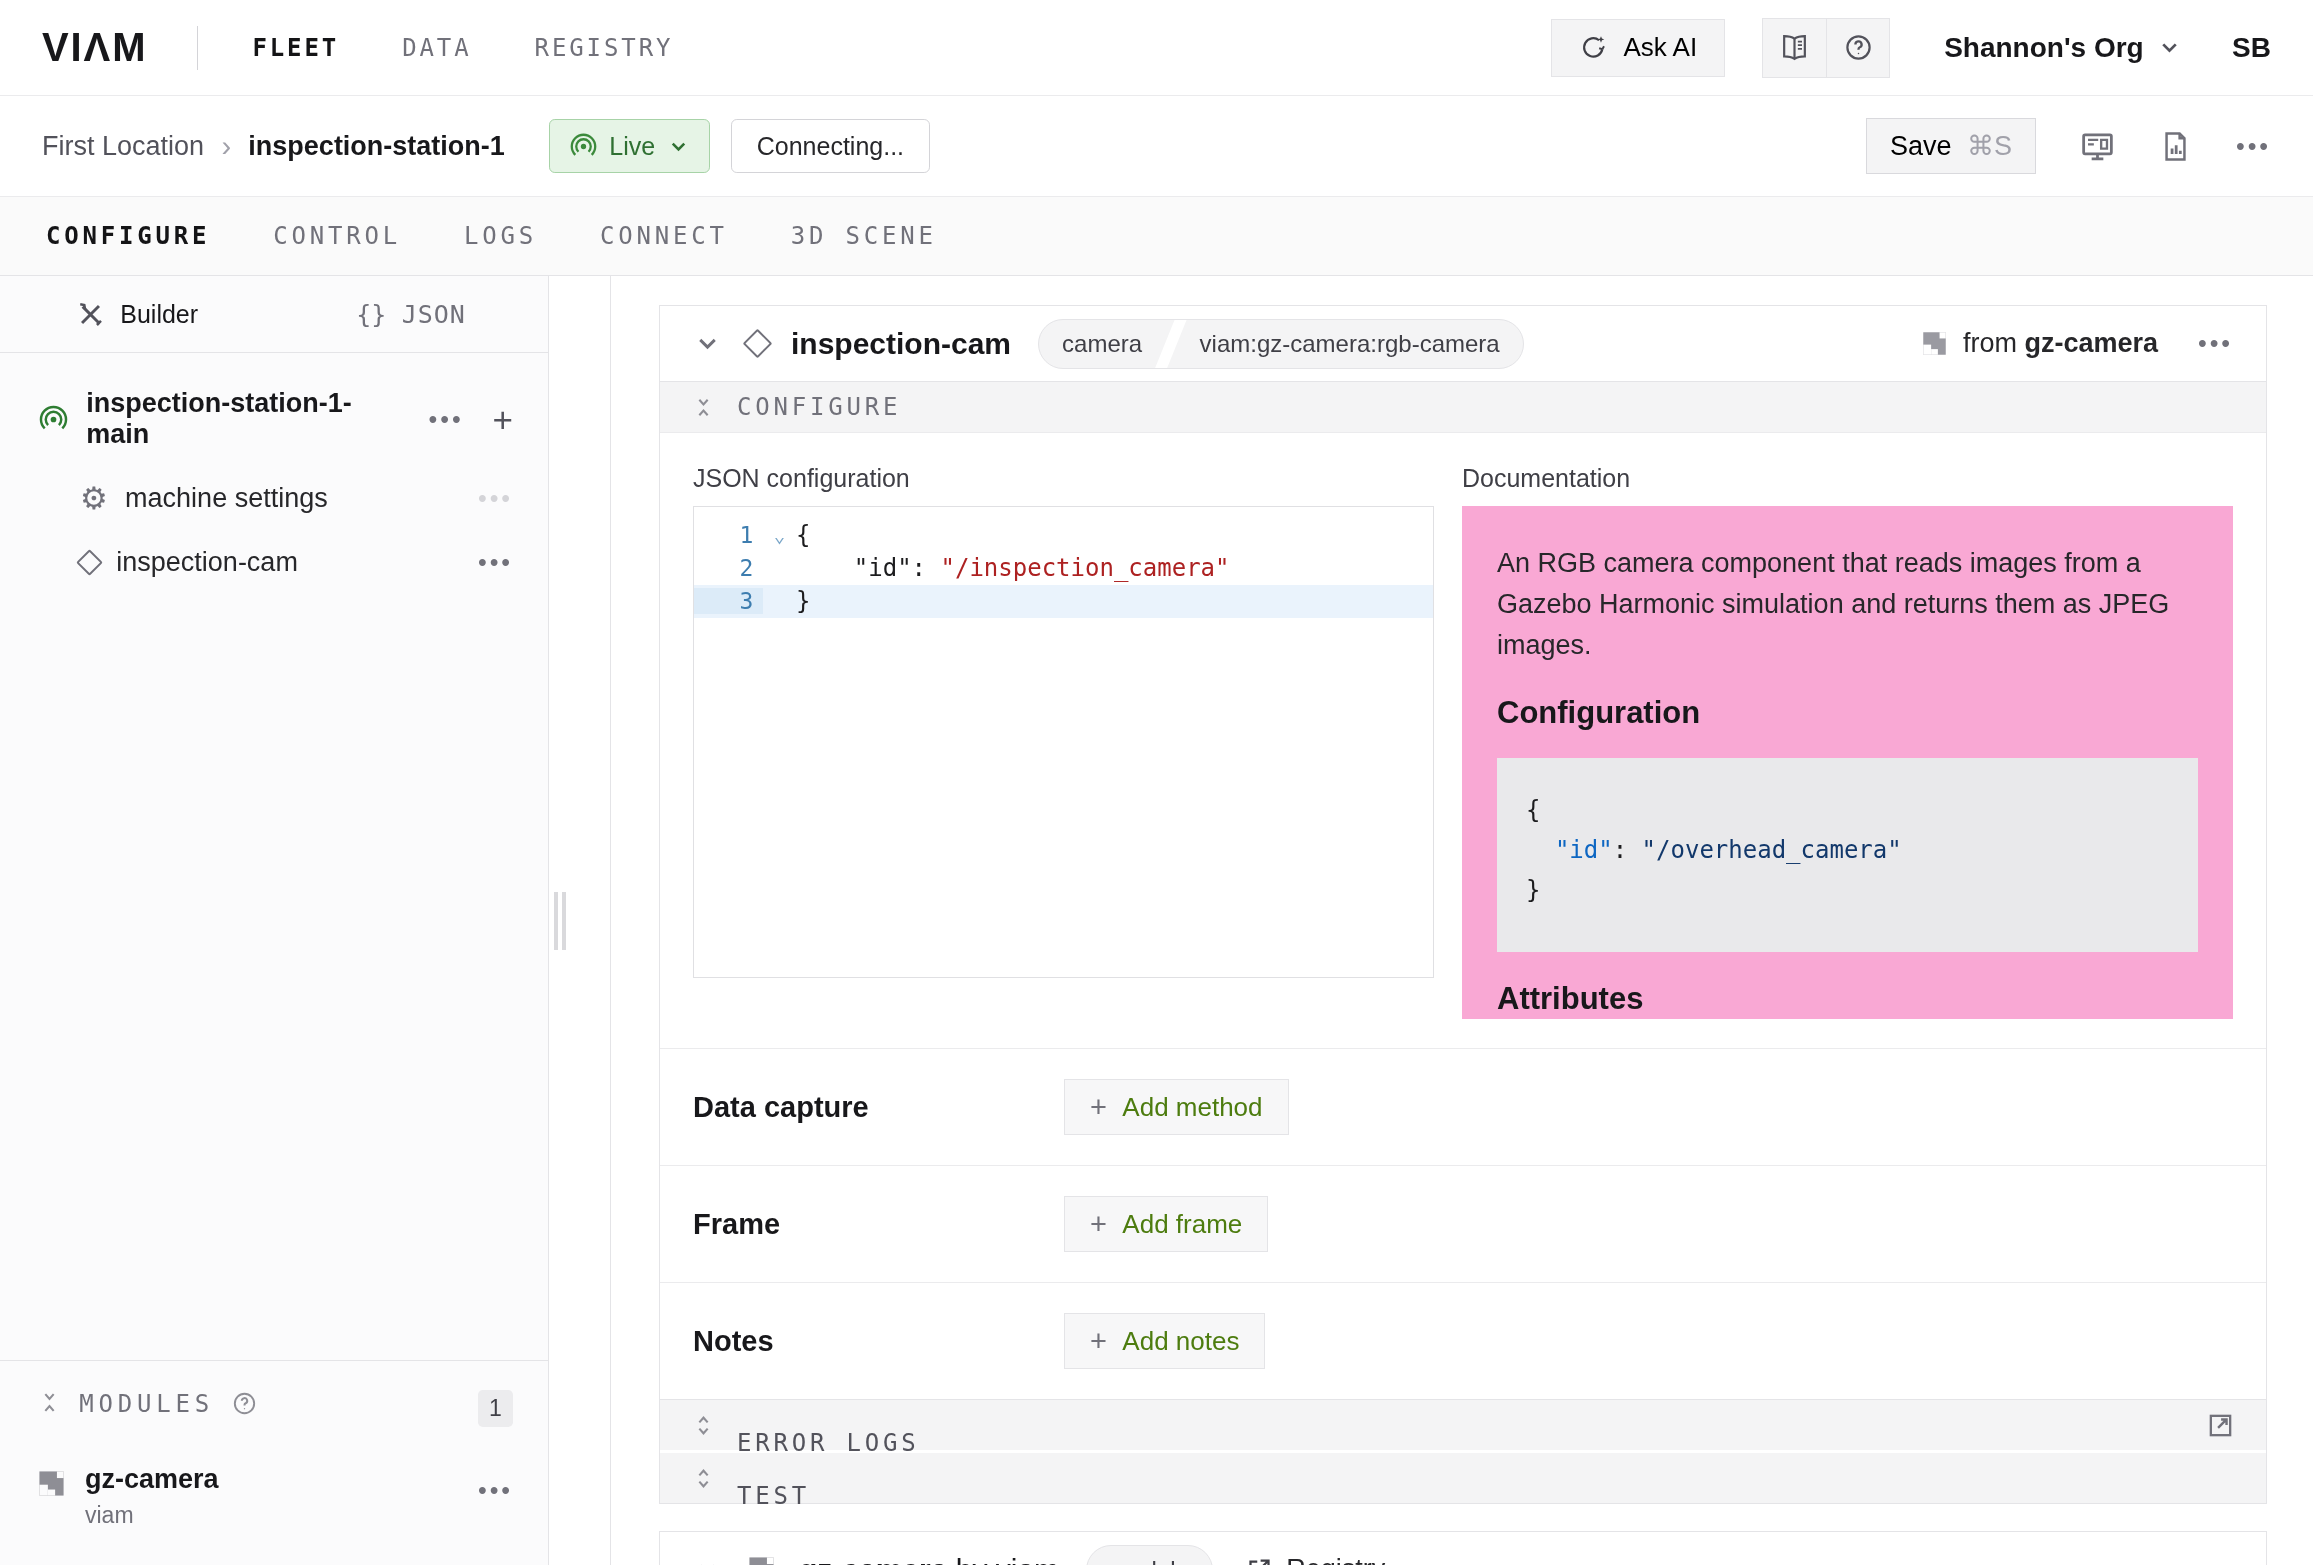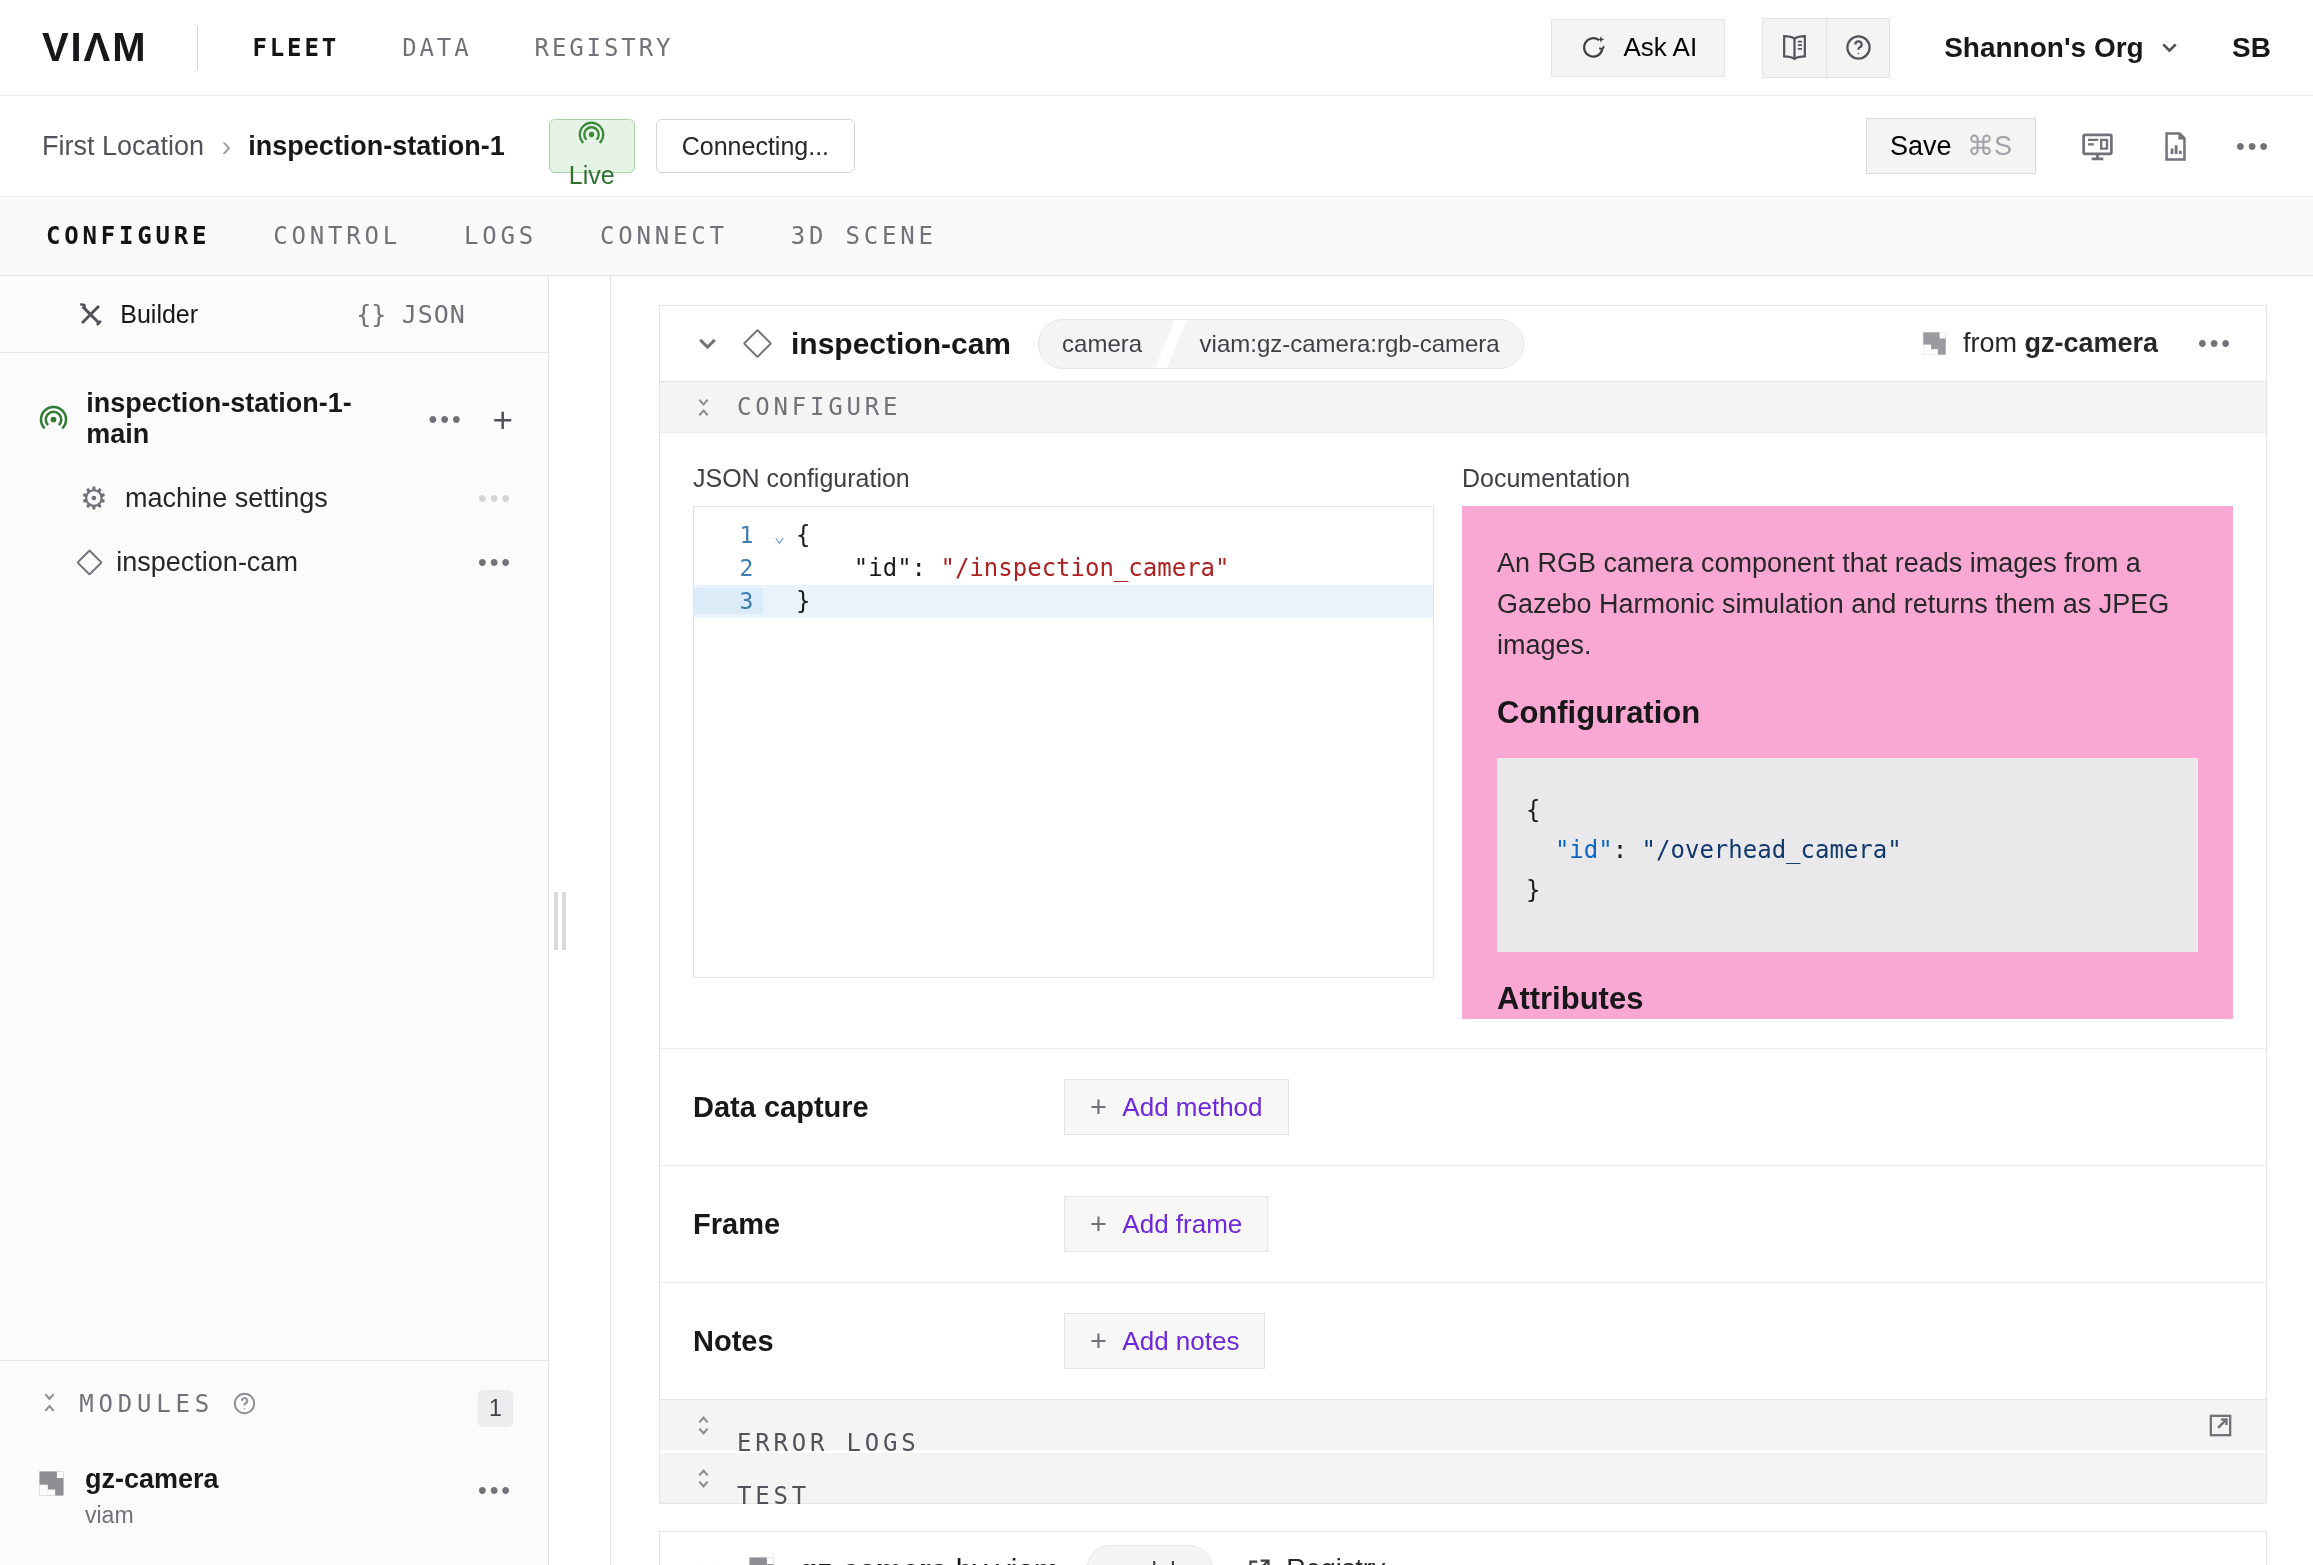--- a/index.html
+++ b/index.html
@@ -30,21 +30,21 @@
   .avatar { margin-left:50px; font-size:28px; font-weight:bold; cursor:pointer; }
 
   
   .crumbrow { height:101px; flex:0 0 101px; display:flex; align-items:center;
     padding:0 42px; border-bottom:1px solid #EBEBED; background:#fff; }
   .crumb-loc { font-size:27px; color:#52525B; cursor:pointer; }
   .crumb-sep { font-size:29px; color:#A1A1AA; margin:0 17.3px; }
   .crumb-machine { font-size:27px; font-weight:bold; }
   .live-badge { display:flex; align-items:center; gap:11.5px; height:54px; padding:0 19px;
     margin-left:44px; background:#E6F4E6; border:1px solid #A7D3A7; border-radius:5.8px;
-    color:#2F7032; cursor:pointer;flex-direction:column; }
+    color:#2F7032; cursor:pointer; }
   .live-badge .lbl { font-size:25px; }
   .connecting-btn { height:54px; padding:0 25px; margin-left:21px; background:#fff;
     border:1px solid #D4D4D8; border-radius:5.8px; font-size:25px; color:#27272A;
     display:flex; align-items:center; cursor:pointer; }
   .crumb-right { margin-left:auto; display:flex; align-items:center; }
   .save-btn { height:56px; display:flex; align-items:center; gap:15.4px; padding:0 23px;
     background:#F4F4F5; border:1px solid #D9D9DD; cursor:pointer; }
   .save-btn .s-lbl { font-size:27px; }
   .save-btn .s-kbd { font-size:27px; color:#A1A1AA; }
   .crumb-icon { color:#71717A; margin-left:44px; cursor:pointer; display:flex; }
@@ -150,21 +150,21 @@
     white-space:pre; }
   .doc-code .k { color:#0D66C2; }
   .doc-code .v { color:#12386B; }
 
   .prop-row { height:117px; display:flex; align-items:center; padding:0 33px;
     border-top:1px solid #EBEBED; }
   .prop-row .p-lbl { font-size:29px; font-weight:600; width:371px; }
   .add-btn { display:flex; align-items:center; gap:15.4px; height:56px; padding:0 25px;
     background:#F7F7F8; border:1px solid #E4E4E7; cursor:pointer; }
   .add-btn .plus { font-size:29px; color:#71717A; font-weight:300; line-height:1; }
-  .add-btn .a-lbl { font-size:26px; color:#6d28d9; }
+  .add-btn .a-lbl { font-size:26px; color:#4d7c0f; }
 
   .logbar { height:50px; background:#F4F4F5; display:flex; align-items:center; gap:21px;
     padding:0 31px; cursor:pointer; }
   .logbar + .logbar { margin-top:2.9px; }
   .logbar .sb-lbl { font-family:"DejaVu Sans Mono", monospace; font-size:24px;
     letter-spacing:3.8px; color:#52525B;margin-top:36px; }
   .logbar .ext { margin-left:auto; color:#71717A; display:flex; cursor:pointer; }
   .logbars-wrap { border-top:1px solid #E4E4E7; }
 
   .card2 { border:1px solid #E4E4E7; background:#fff; margin-top:27px; }

